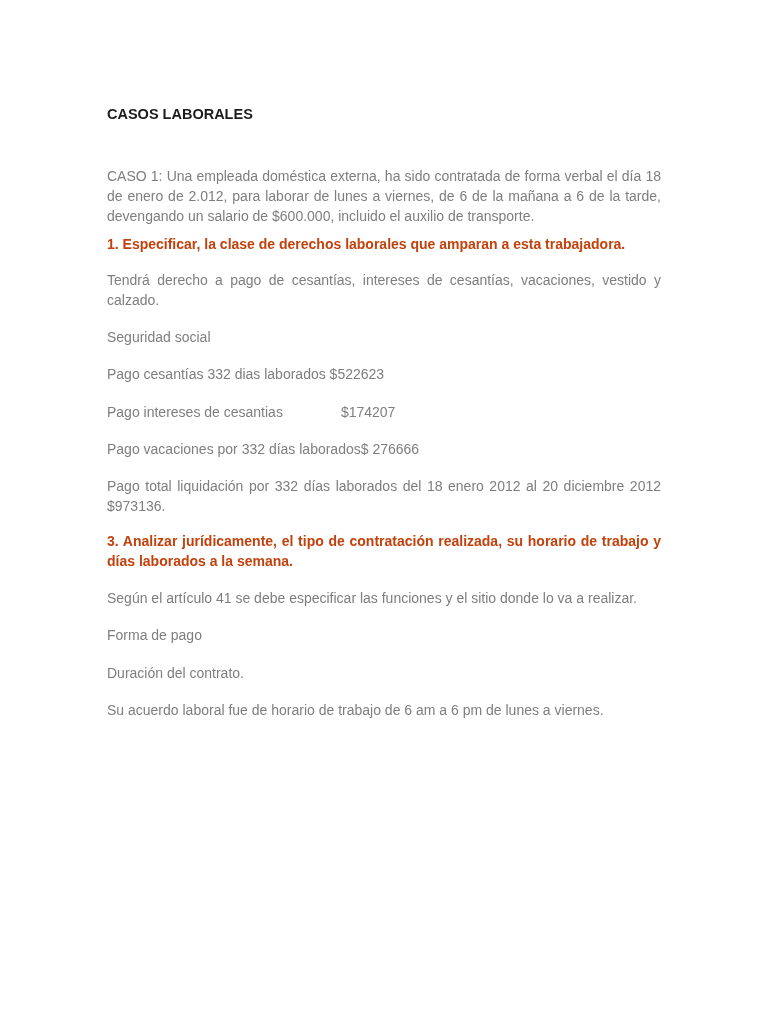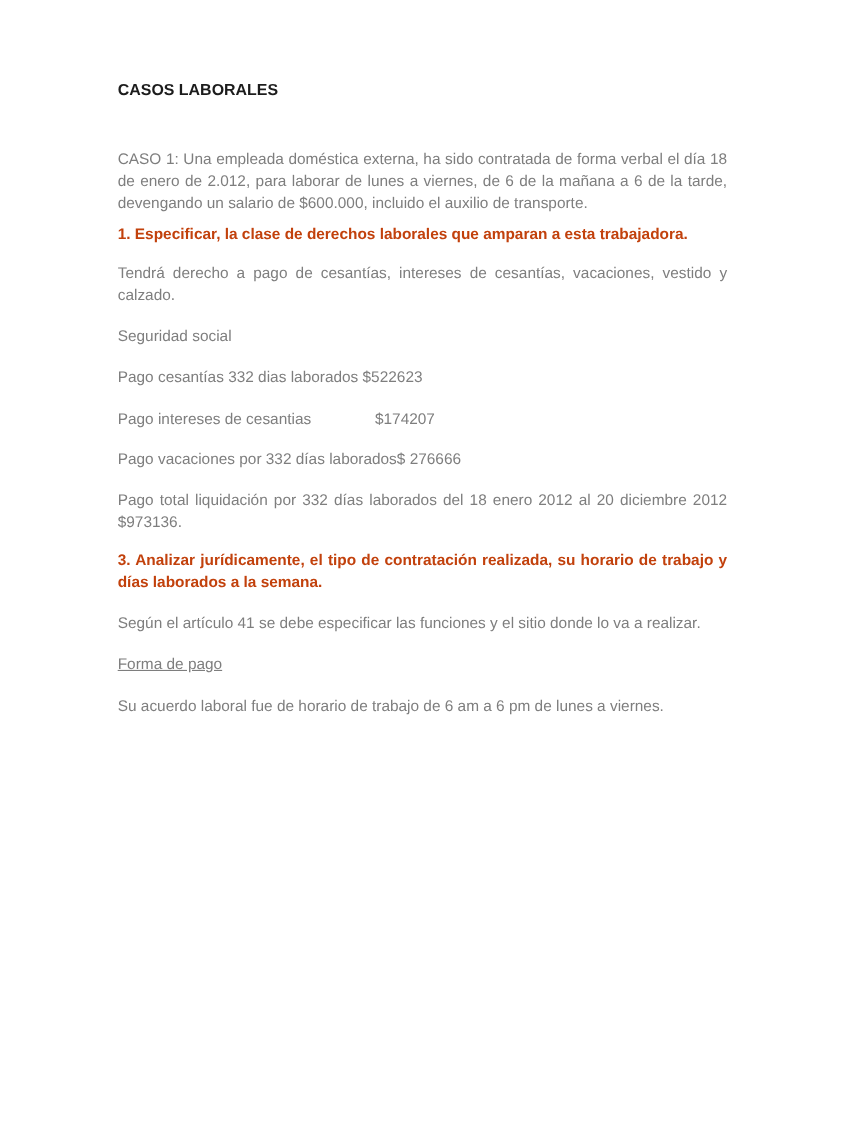--- a/index.html
+++ b/index.html
@@ -8,21 +8,21 @@
     height: 1024px;
     background: #ffffff;
     font-family: "Liberation Sans", "DejaVu Sans", sans-serif;
     overflow: hidden;
   }
   .page {
     position: relative;
     width: 768px;
     height: 993px;
     background: #ffffff;
-    padding: 72px 107px 0 107px;
+    padding: 104px 107px 0 107px;
   }
   .doc-title {
     font-size: 14.5px;
     font-weight: bold;
     color: #1c1c1c;
     line-height: 20px;
     margin-bottom: 42px;
     text-align: left;
   }
   p.body-par {
@@ -38,21 +38,21 @@
     color: #c2410c;
     line-height: 20px;
     text-align: justify;
     margin-bottom: 16px;
   }
   p.intro { margin-bottom: 8px; }
   p.q2-heading { margin-bottom: 53px; }
   p.pay-line1 { margin-bottom: 18px; }
   p.pay-line4 { margin-bottom: 15px; }
   p.q3-heading { margin-bottom: 17px; }
-  p.forma { margin-bottom: 18px; text-decoration: underline; }
+  p.forma { margin-bottom: 18px; }
   p.last { margin-bottom: 0; }
   .tab-spacer {
     display: inline-block;
     width: 58px;
   }
 </style>
 </head>
 <body>
 
 <div class="page">
@@ -75,16 +75,17 @@
   <p class="body-par">Pago vacaciones por 332 días laborados$ 276666</p>
 
   <p class="body-par pay-line4">Pago total liquidación por 332 días laborados del 18 enero 2012 al 20 diciembre 2012  $973136.</p>
 
   <p class="heading-par q3-heading">3. Analizar jurídicamente, el tipo de contratación realizada, su horario de trabajo y días laborados a la semana.</p>
 
   <p class="body-par">Según el artículo 41 se debe especificar  las funciones y el sitio donde lo va a realizar.</p>
 
   <p class="body-par forma">Forma de pago</p>
 
+  <p class="body-par">Duración del contrato.</p>
 
   <p class="body-par last">Su acuerdo laboral fue de horario de trabajo de 6 am a 6 pm  de lunes a viernes.</p>
 
 </div>
 
 </body></html>

